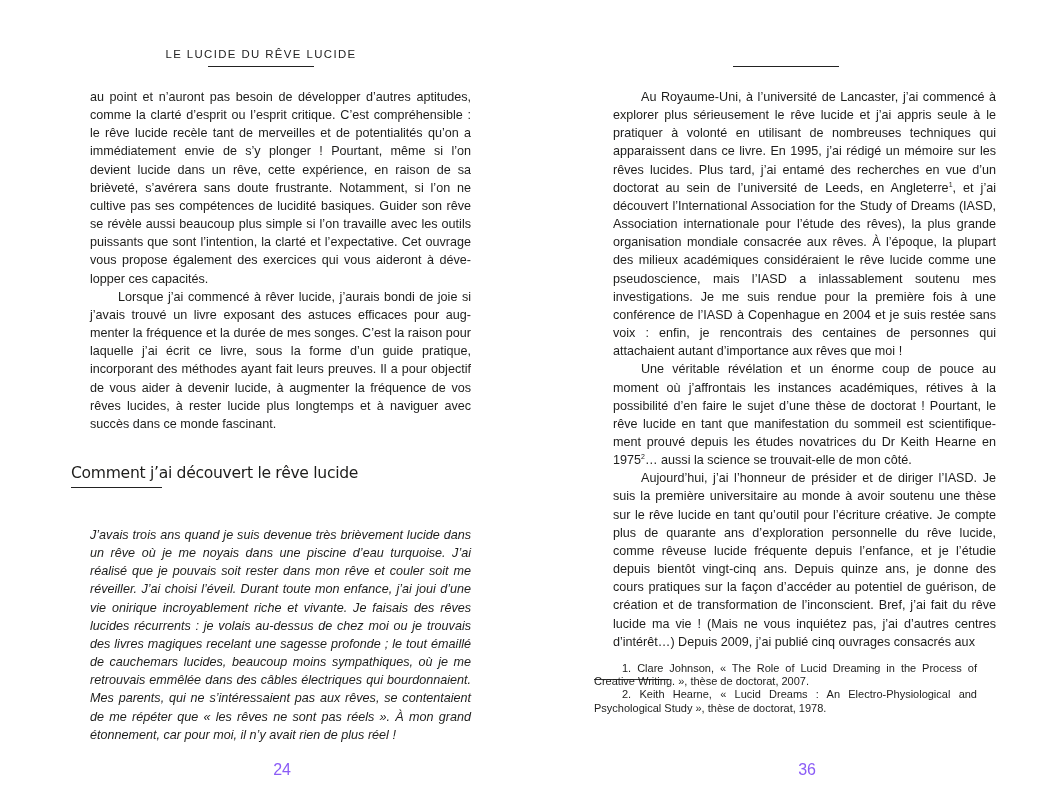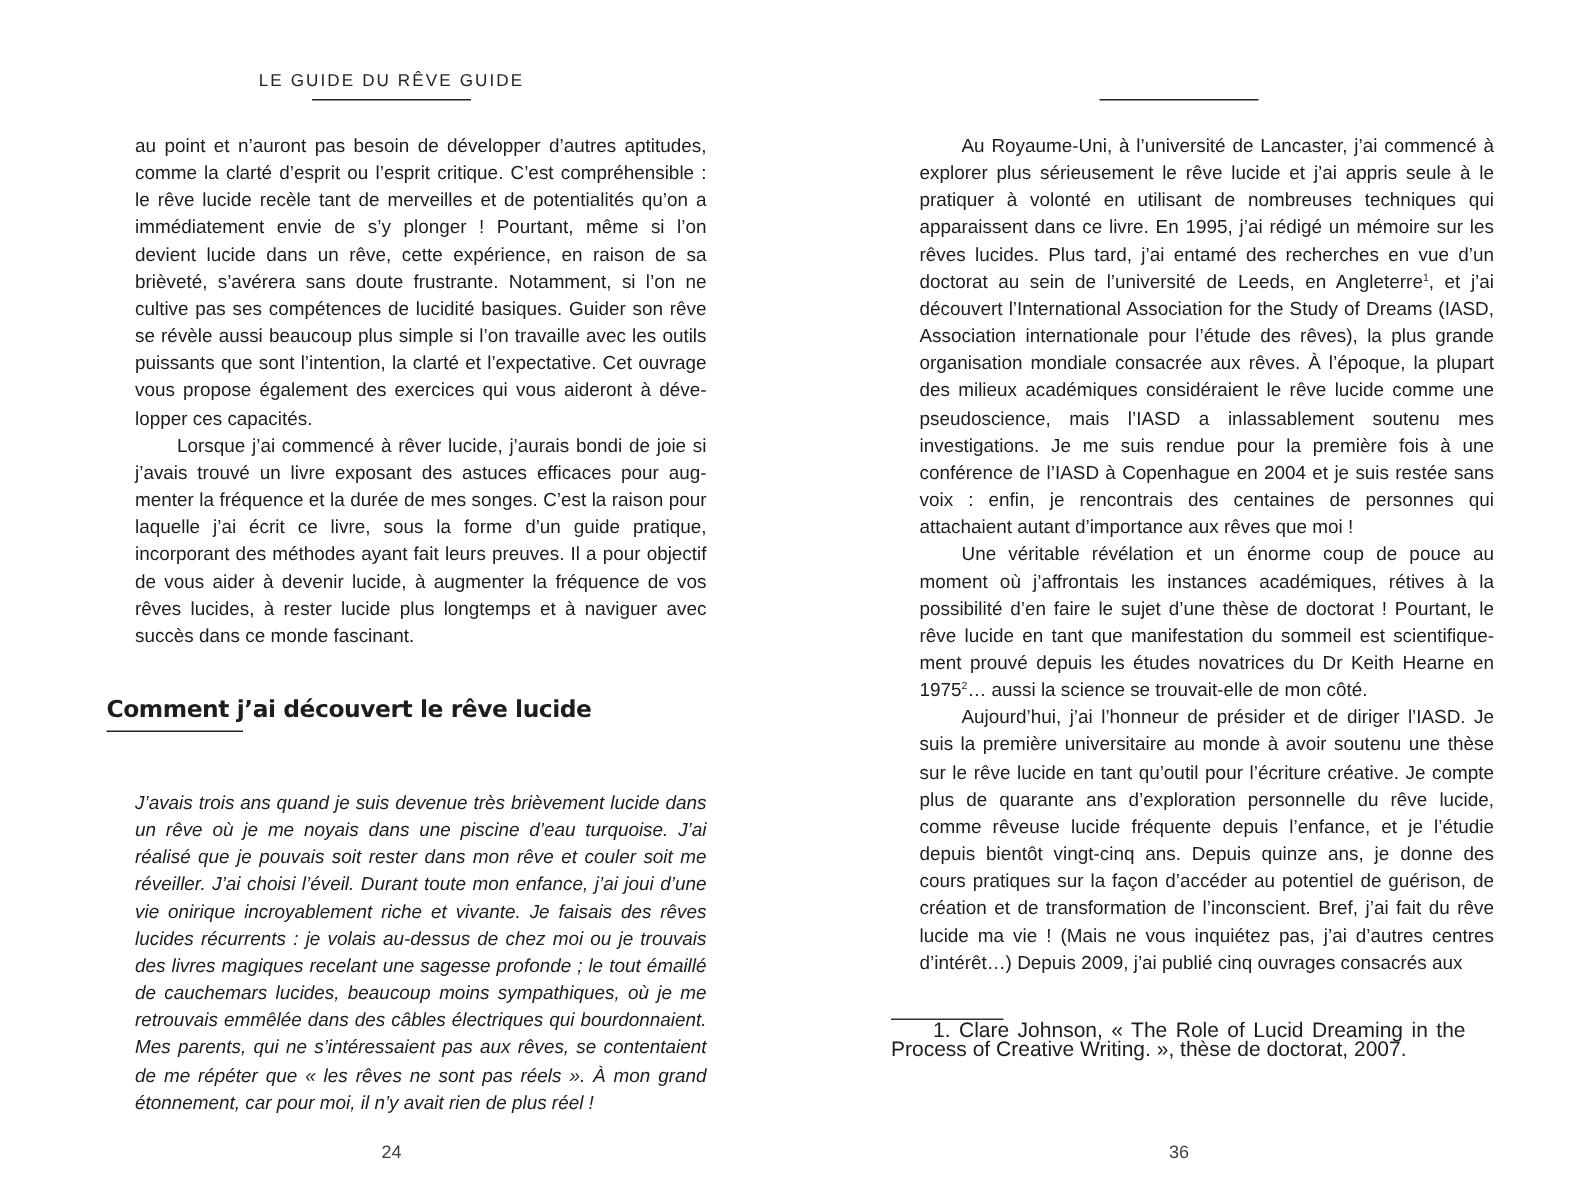--- a/index.html
+++ b/index.html
@@ -8,37 +8,37 @@
   .page { position:absolute; top:0; height:801px; }
   .page.left { left:0; width:525px; }
   .page.right { left:525px; width:525px; }
   .running-head { position:absolute; top:48px; font-size:11.4px; letter-spacing:1.4px; text-align:center;
                   font-family:"Liberation Sans", sans-serif; color:#222; white-space:nowrap; }
   .running-rule { position:absolute; top:66px; height:1px; background:#222; }
   .body-text { position:absolute; font-size:12.6px; line-height:18.15px; text-align:justify; color:#1d1d1b;margin-left:19px; }
   .body-text p { margin:0; text-indent:0; hyphens:manual; }
   .body-text p.indent { text-indent:28px; }
   .left .body-text.top { left:71px; width:381px; top:88px; }
-  .section-heading { position:absolute; left:71px; top:464px; font-size:15.6px; font-weight:bold;
+  .section-heading { position:absolute; left:71px; top:464px; font-size:15.6px; font-weight:normal;
                      font-family:"DejaVu Sans", sans-serif; letter-spacing:-0.3px; color:#1d1d1b; white-space:nowrap; }
   .section-rule { position:absolute; left:71px; top:487px; width:91px; height:1px; background:#222; }
   .left .body-text.bottom { left:71px; width:381px; top:526px;font-style:italic; }
   .right .body-text.top { left:69px; width:383px; top:88px; }
   .footnote-rule { position:absolute; left:69px; top:679px; width:75px; height:1px; background:#333; }
-  .footnotes { position:absolute; left:69px; top:680px; width:383px; font-size:14px; line-height:13.2px;
+  .footnotes { position:absolute; left:69px; top:662px; width:383px; font-size:11px; line-height:13.2px;
                text-align:justify; color:#1d1d1b; }
   .footnotes p { margin:0; text-indent:28px; }
-  .folio { position:absolute; top:761px; font-size:12px; text-align:center; width:60px; color:#404040; }
+  .folio { position:absolute; top:761px; font-size:16px; text-align:right; width:60px; color:#8b5cf6; }
   sup { font-size:7px; line-height:0; vertical-align:5px; }
 </style>
 </head>
 <body>
 
 <div class="page left">
-  <div class="running-head" style="left:0;width:522px;">LE GUIDE DU RÊVE GUIDE</div>
+  <div class="running-head" style="left:0;width:522px;">LE LUCIDE DU RÊVE LUCIDE</div>
   <div class="running-rule" style="left:208px;width:106px;"></div>
 
   <div class="body-text top">
     <p>au point et n’auront pas besoin de développer d’autres aptitudes, comme la clarté d’esprit ou l’esprit critique. C’est compréhensible : le rêve lucide recèle tant de merveilles et de potentialités qu’on a immédiatement envie de s’y plonger ! Pourtant, même si l’on devient lucide dans un rêve, cette expérience, en raison de sa brièveté, s’avérera sans doute frustrante. Notamment, si l’on ne cultive pas ses compétences de lucidité basiques. Guider son rêve se révèle aussi beaucoup plus simple si l’on travaille avec les outils puissants que sont l’intention, la clarté et l’expectative. Cet ouvrage vous propose également des exercices qui vous aideront à déve­lopper ces capacités.</p>
     <p class="indent">Lorsque j’ai commencé à rêver lucide, j’aurais bondi de joie si j’avais trouvé un livre exposant des astuces efficaces pour aug­menter la fréquence et la durée de mes songes. C’est la raison pour laquelle j’ai écrit ce livre, sous la forme d’un guide pratique, incorporant des méthodes ayant fait leurs preuves. Il a pour objectif de vous aider à devenir lucide, à augmenter la fréquence de vos rêves lucides, à rester lucide plus longtemps et à naviguer avec succès dans ce monde fascinant.</p>
   </div>
 
   <div class="section-heading">Comment j’ai découvert le rêve lucide</div>
   <div class="section-rule"></div>
 
@@ -54,16 +54,17 @@
 
   <div class="body-text top">
     <p class="indent"><span>Au Royaume-Uni, à l’université de Lancaster, j’ai commencé à explorer plus sérieusement le rêve lucide et j’ai appris seule à le pratiquer à volonté en utilisant de nombreuses techniques qui apparaissent dans ce livre. En 1995, j’ai rédigé un mémoire sur les rêves lucides. Plus tard, j’ai entamé des recherches en vue d’un doctorat au sein de l’université de Leeds, en Angleterre</span><sup>1</sup><span>, et j’ai découvert l’International Association for the Study of Dreams (IASD, Association internationale pour l’étude des rêves), la plus grande organisation mondiale consacrée aux rêves. À l’époque, la plupart des milieux académiques considéraient le rêve lucide comme une pseudoscience, mais l’IASD a inlassablement soutenu mes investigations. Je me suis rendue pour la première fois à une conférence de l’IASD à Copenhague en 2004 et je suis restée sans voix : enfin, je rencontrais des centaines de personnes qui attachaient autant d’importance aux rêves que moi !</span></p>
     <p class="indent"><span>Une véritable révélation et un énorme coup de pouce au moment où j’affrontais les instances académiques, rétives à la possibilité d’en faire le sujet d’une thèse de doctorat ! Pourtant, le rêve lucide en tant que manifestation du sommeil est scientifique­ment prouvé depuis les études novatrices du Dr Keith Hearne en 1975</span><sup>2</sup><span>… aussi la science se trouvait-elle de mon côté.</span></p>
     <p class="indent"><span>Aujourd’hui, j’ai l’honneur de présider et de diriger l’IASD. Je suis la première universitaire au monde à avoir soutenu une thèse sur le rêve lucide en tant qu’outil pour l’écriture créative. Je compte plus de quarante ans d’exploration personnelle du rêve lucide, comme rêveuse lucide fréquente depuis l’enfance, et je l’étudie depuis bientôt vingt-cinq ans. Depuis quinze ans, je donne des cours pratiques sur la façon d’accéder au potentiel de guérison, de création et de transformation de l’inconscient. Bref, j’ai fait du rêve lucide ma vie ! (Mais ne vous inquiétez pas, j’ai d’autres centres d’intérêt…) Depuis 2009, j’ai publié cinq ouvrages consacrés aux</span></p>
   </div>
 
   <div class="footnote-rule"></div>
   <div class="footnotes">
     <p>1. Clare Johnson, « The Role of Lucid Dreaming in the Process of Creative Writing. », thèse de doctorat, 2007.</p>
+    <p>2. Keith Hearne, « Lucid Dreams : An Electro-Physiological and Psychological Study », thèse de doctorat, 1978.</p>
   </div>
 
   <div class="folio" style="left:231px;">36</div>
 </div>
 
 </body></html>

